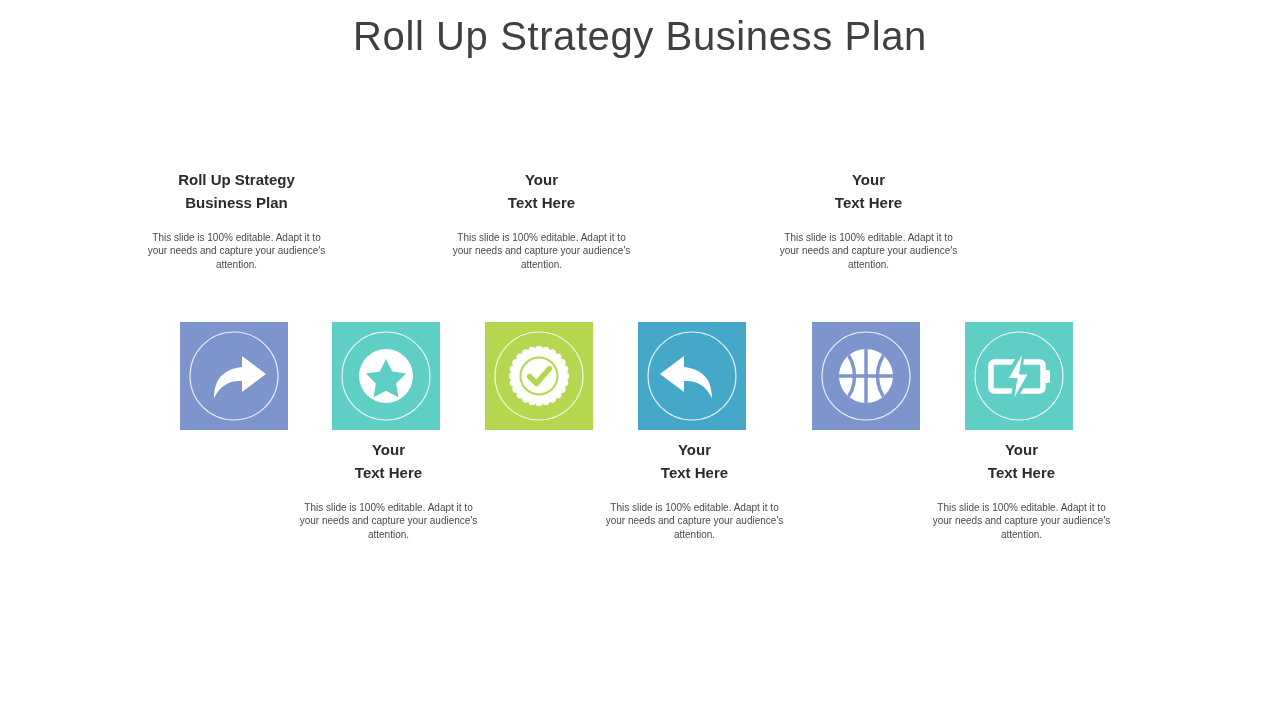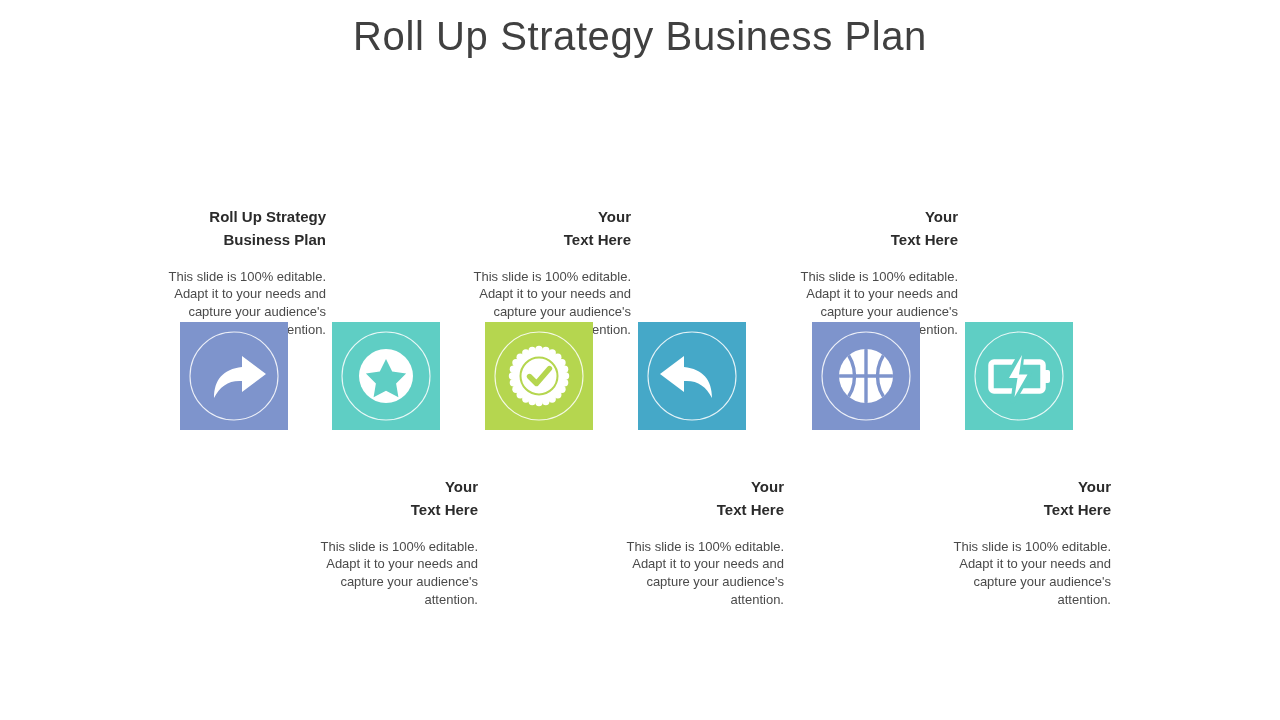--- a/index.html
+++ b/index.html
@@ -50,37 +50,36 @@
   .col-2 { left: 305px; }
   .col-3 { left: 458px; }
   .col-4 { left: 632px; }
   .col-5 { left: 785px; }
 
   
   .textblock {
     position: absolute;
     left: -8px;
     width: 179px;
-    text-align: right;
-    margin-top: 37px;
+    text-align: center;
   }
   .textblock.top  { top: 0px; }
   .textblock.bottom { top: 270px; }
 
   .tb-heading {
     font-size: 15px;
     font-weight: bold;
     color: #2b2b2b;
     line-height: 1.55;
     margin: 0;
     white-space: pre-line;
   }
   .tb-body {
     margin: 16px 0 0 0;
-    font-size: 13px;
+    font-size: 10px;
     font-weight: 400;
     line-height: 1.38;
     color: #4a4a4a;
   }
 
   
   .tile {
     position: absolute;
     left: 25px;
     top: 154px;

